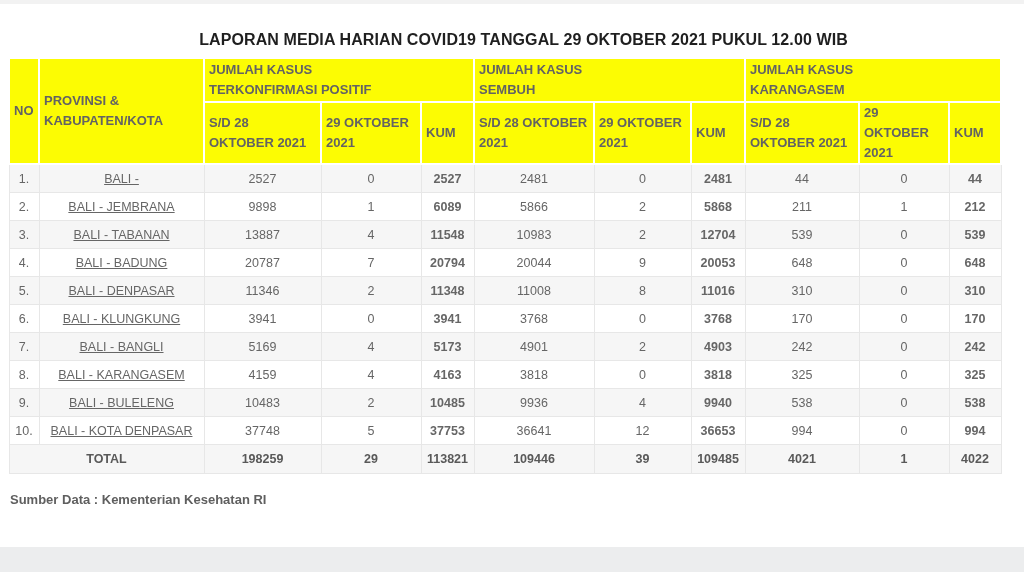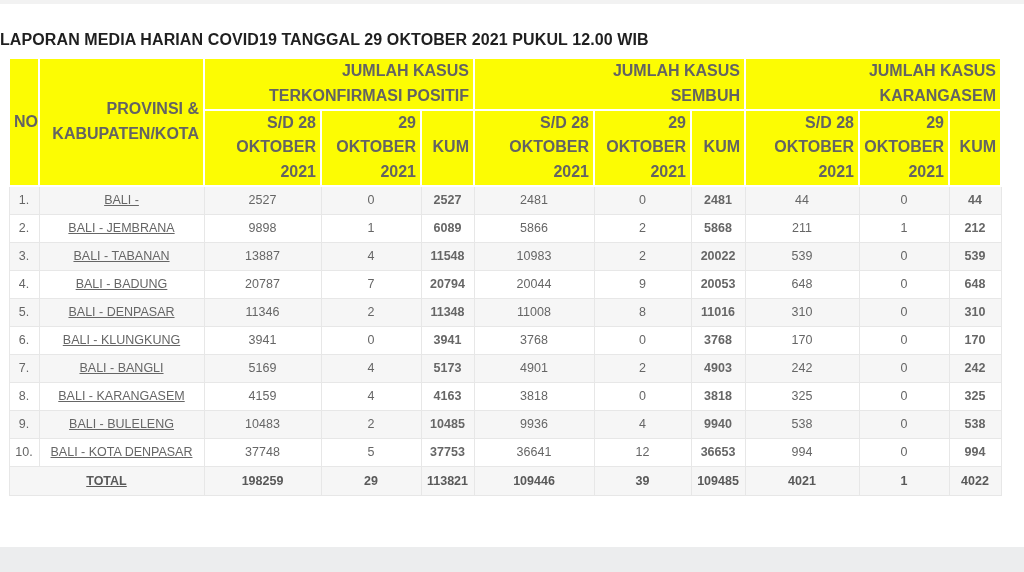--- a/index.html
+++ b/index.html
@@ -5,54 +5,55 @@
   html,body { margin:0; padding:0; background:#ffffff; }
   .page {
     position:relative; width:1024px; height:572px; overflow:hidden;
     background:#ffffff; font-family:"Liberation Sans", sans-serif;
   }
   .top-strip {
     position:absolute; top:0; left:0; width:1024px; height:4px;
     background:#f2f2f2;
   }
   .title {
-    padding-top:31px; 
+    padding-top:31px; text-align:center;
     font-size:16px; font-weight:bold; color:var(--title-text,#1f1f1f);
     letter-spacing:0.1px;
+    margin-left:23px;
   }
   .subtitle {
     margin:15px 0 0 9px;
     font-size:12.5px; font-weight:bold; font-style:italic;
     color:#3e3e3e;
   }
   table.report {
     margin:8px 0 0 8px; width:992px;
     border-collapse:collapse; table-layout:fixed;
   }
   table.report th {
     background:var(--accent-yellow,#fcfc03);
     border:2px solid #ffffff;
-    font-size:16px; font-weight:bold; color:var(--header-text,#636363);
-    text-align:right; vertical-align:middle; padding:0 4px;
+    font-size:13px; font-weight:bold; color:var(--header-text,#636363);
+    text-align:left; vertical-align:middle; padding:0 4px;
     line-height:1.55;
   }
   tr.group-row th { height:42px; }
   tr.sub-row th { height:49px; }
   table.report td {
     height:27px; border:1px solid var(--row-border,#e7e7e7);
     font-size:12.5px; color:var(--body-text,#666666);
     text-align:center; vertical-align:middle; padding:0 4px;
     background:#ffffff;
   }
   tbody tr:nth-child(odd) td { background:var(--stripe,#f6f6f6); }
   td.no { text-align:right; padding-right:7px; }
   td.region { text-align:left; padding-left:10px;text-decoration:underline; }
   td.kum { font-weight:bold; color:#595959; }
   tr.total-row td { font-weight:bold; color:#595959; height:28px; }
-  td.total-label { text-align:center;text-decoration:underline; }
+  td.total-label { text-align:center; }
   .source {
     margin:18px 0 0 10px;
     font-size:13px; font-weight:bold; color:#5f5f5f;
   }
   .bottom-bar {
     position:absolute; left:0; top:547px; width:1024px; height:25px;
     background:var(--bottom-bar,#ecedee);
   }
 </style>
 </head>
@@ -134,21 +135,21 @@
         <td class="kum">212</td>
       </tr>
       <tr>
         <td class="no">3.</td>
         <td class="region">BALI - TABANAN</td>
         <td>13887</td>
         <td>4</td>
         <td class="kum">11548</td>
         <td>10983</td>
         <td>2</td>
-        <td class="kum">20022</td>
+        <td class="kum">12704</td>
         <td>539</td>
         <td>0</td>
         <td class="kum">539</td>
       </tr>
       <tr>
         <td class="no">4.</td>
         <td class="region">BALI - BADUNG</td>
         <td>20787</td>
         <td>7</td>
         <td class="kum">20794</td>
@@ -245,14 +246,15 @@
         <td>109446</td>
         <td>39</td>
         <td>109485</td>
         <td>4021</td>
         <td>1</td>
         <td>4022</td>
       </tr>
     </tbody>
   </table>
 
+  <div class="source">Sumber Data : Kementerian Kesehatan RI</div>
   <div class="bottom-bar"></div>
 </div>
 
 </body></html>

